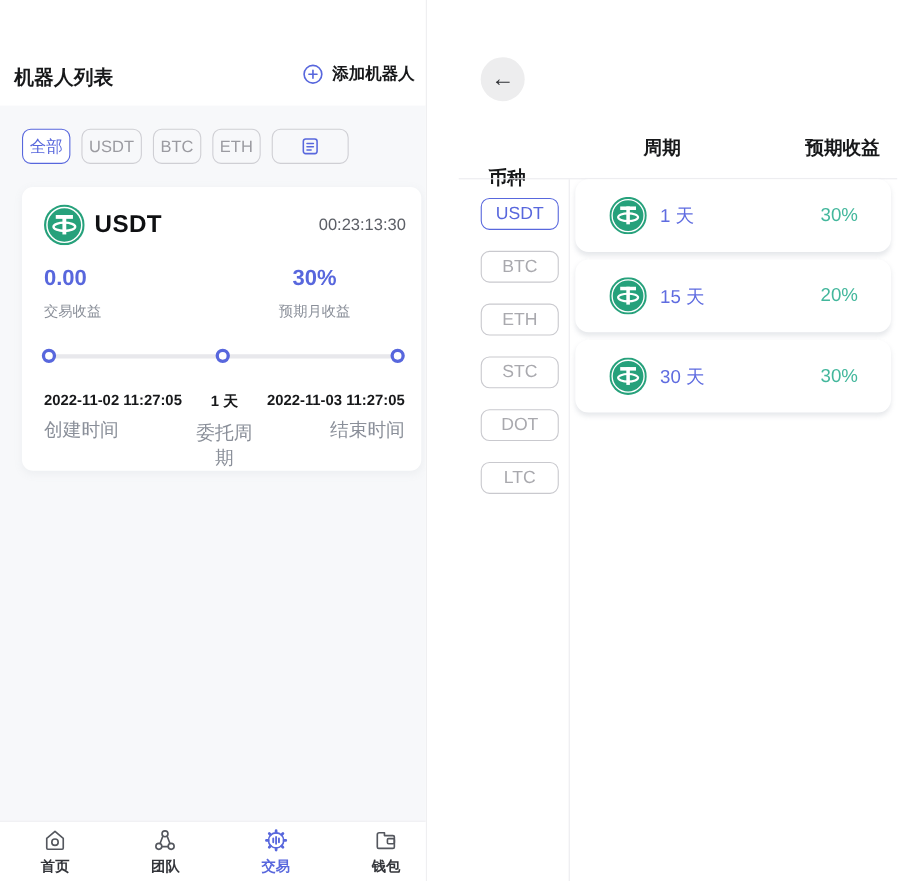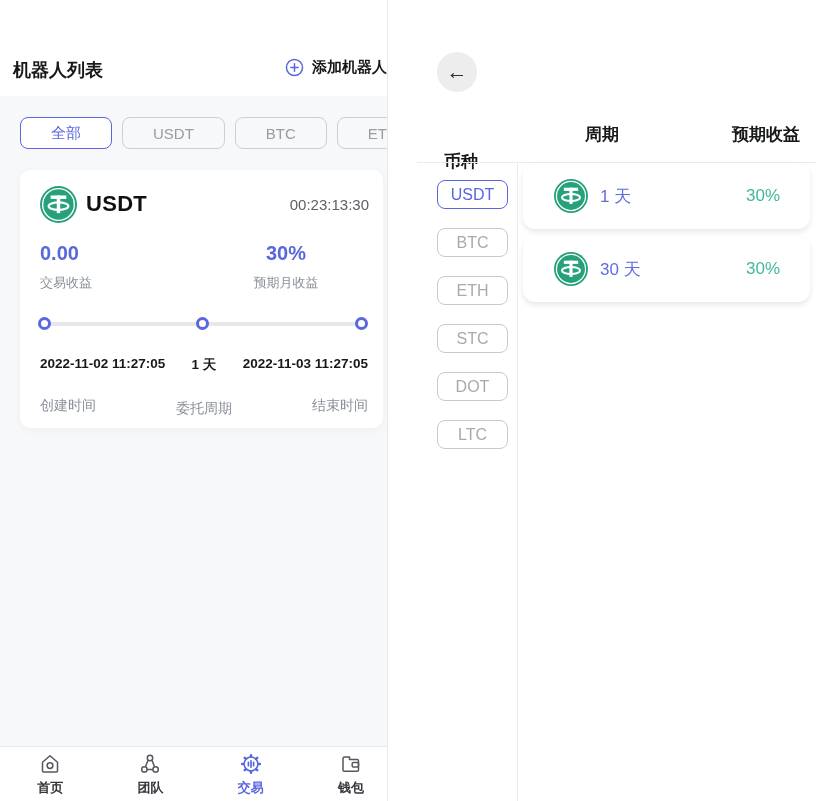--- a/index.html
+++ b/index.html
@@ -3,26 +3,26 @@
 <meta charset="utf-8">
 <style>
   * { margin:0; padding:0; box-sizing:border-box; }
   html,body { width:816px; height:801px; background:#fff; font-family:"Liberation Sans","DejaVu Sans",sans-serif; }
   #app { position:relative; width:816px; height:801px; overflow:hidden; background:#fff; }
 
   
   .left-panel { position:absolute; left:0; top:0; width:388px; height:801px; background:#fff; border-right:1px solid #ebebee; overflow:hidden; }
   .lp-header { position:absolute; left:0; top:0; right:0; height:96px; background:#fff; }
   .lp-title { position:absolute; left:13px; top:58px; font-size:18px; font-weight:700; color:#17181a; }
-  .add-robot { position:absolute; right:0; top:57px; display:flex; align-items:center; gap:7px; cursor:pointer; }
+  .add-robot { position:absolute; right:10px; top:57px; display:flex; align-items:center; gap:7px; cursor:pointer; }
   .add-robot .txt { font-size:15px; font-weight:700; color:#17181a; }
   .lp-body { position:absolute; left:0; top:96px; right:0; bottom:55px; background:#f7f8fa; overflow:hidden; }
 
   .chip-row { position:absolute; left:20px; top:21px; display:flex; gap:10px; width:500px; }
-  .chip { height:32px; padding:0 30px; border:1px solid #cfcfd4; border-radius:8px; background:transparent;
+  .chip { height:32px; padding:0 6px; border:1px solid #cfcfd4; border-radius:8px; background:transparent;
           font-size:15px; color:#9b9ba1; display:flex; align-items:center; justify-content:center; cursor:pointer; white-space:nowrap; }
   .chip.active { border-color:#5867dd; color:#5867dd; background:#fff; font-weight:400; }
   .chip.icon-chip { width:70px; background:transparent; }
 
   .robot-card { position:absolute; left:20px; top:74px; width:363px; height:258px; background:#fff; border-radius:10px; box-shadow:0 2px 8px rgba(150,155,165,.10); }
   .rc-top { position:absolute; left:20px; right:14px; top:16px; height:36px; display:flex; align-items:center; }
   .rc-coin { margin-left:9px; font-size:22px; font-weight:800; color:#0f1012; letter-spacing:.3px; }
   .rc-timer { margin-left:auto; font-size:15px; color:#5c5f66; }
   .rc-stats { position:absolute; left:20px; right:15px; top:72px; display:flex; }
   .rc-stats .col { flex:1; }
@@ -35,21 +35,21 @@
   .rc-slider { position:absolute; left:24px; right:21px; top:147px; height:13px; }
   .rc-track { position:absolute; left:0; right:0; top:5px; height:4px; background:#e8e8ec; border-radius:2px; }
   .rc-knob { position:absolute; top:0; width:13px; height:13px; background:#fff; border:3px solid #5867dd; border-radius:50%; }
   .rc-knob.k0 { left:-6px; } .rc-knob.k1 { left:50%; margin-left:-7px; } .rc-knob.k2 { right:-6px; }
 
   .rc-times { position:absolute; left:20px; right:15px; top:186px; display:flex; }
   .rc-times .col { flex:1.35; }
   .rc-times .col:nth-child(2) { flex:.62; text-align:center; }
   .rc-times .col:nth-child(3) { text-align:right; }
   .time-val { font-size:13.5px; font-weight:700; color:#17181a; white-space:nowrap; }
-  .time-lbl { margin-top:26px; font-size:14px; color:#8a8f99; }
+  .time-lbl { margin-top:8px; font-size:17px; color:#8a8f99; }
 
   .tabbar { position:absolute; left:0; bottom:0; width:401px; height:55px; background:#fff; border-top:1px solid #ececef; display:flex; }
   .tab { flex:1; display:flex; flex-direction:column; align-items:center; justify-content:center; gap:3px; color:#54575e; cursor:pointer; }
   .tab .tlbl { font-size:13px; color:#33353a;font-weight:bold; }
   .tab.active { color:#5867dd; }
   .tab.active .tlbl { color:#5867dd; }
 
   
   .right-panel { position:absolute; left:417px; top:0; width:399px; height:801px; background:#fff; }
   .back-btn { position:absolute; left:20px; top:52px; width:40px; height:40px; border-radius:50%; background:#ededee; display:flex; align-items:center; justify-content:center; font-size:21px; color:#2d2f33; cursor:pointer; }
@@ -217,19 +217,30 @@
         <span class="plan-rate">30%</span>
       </div>
       <div class="plan-row">
         <svg class="icn" width="34" height="34" viewBox="0 0 36 36">
           <circle cx="18" cy="18" r="18" fill="#26a17b"></circle>
             <circle cx="18" cy="18" r="15.4" fill="none" stroke="#fff" stroke-width="1.3"></circle>
           <ellipse cx="18" cy="19.6" rx="9.6" ry="3.7" fill="none" stroke="#fff" stroke-width="2.1"></ellipse>
           <rect x="10.4" y="9.2" width="15.2" height="3.4" fill="#fff"></rect>
             <rect x="16.3" y="9.2" width="3.4" height="17.2" fill="#fff"></rect>
         </svg>
+        <span class="plan-period">15 天</span>
+        <span class="plan-rate">20%</span>
+      </div>
+      <div class="plan-row">
+        <svg class="icn" width="34" height="34" viewBox="0 0 36 36">
+          <circle cx="18" cy="18" r="18" fill="#26a17b"></circle>
+            <circle cx="18" cy="18" r="15.4" fill="none" stroke="#fff" stroke-width="1.3"></circle>
+          <ellipse cx="18" cy="19.6" rx="9.6" ry="3.7" fill="none" stroke="#fff" stroke-width="2.1"></ellipse>
+          <rect x="10.4" y="9.2" width="15.2" height="3.4" fill="#fff"></rect>
+            <rect x="16.3" y="9.2" width="3.4" height="17.2" fill="#fff"></rect>
+        </svg>
         <span class="plan-period">30 天</span>
         <span class="plan-rate">30%</span>
       </div>
     </div>
   </div>
 
 </div>
 
 </body></html>

